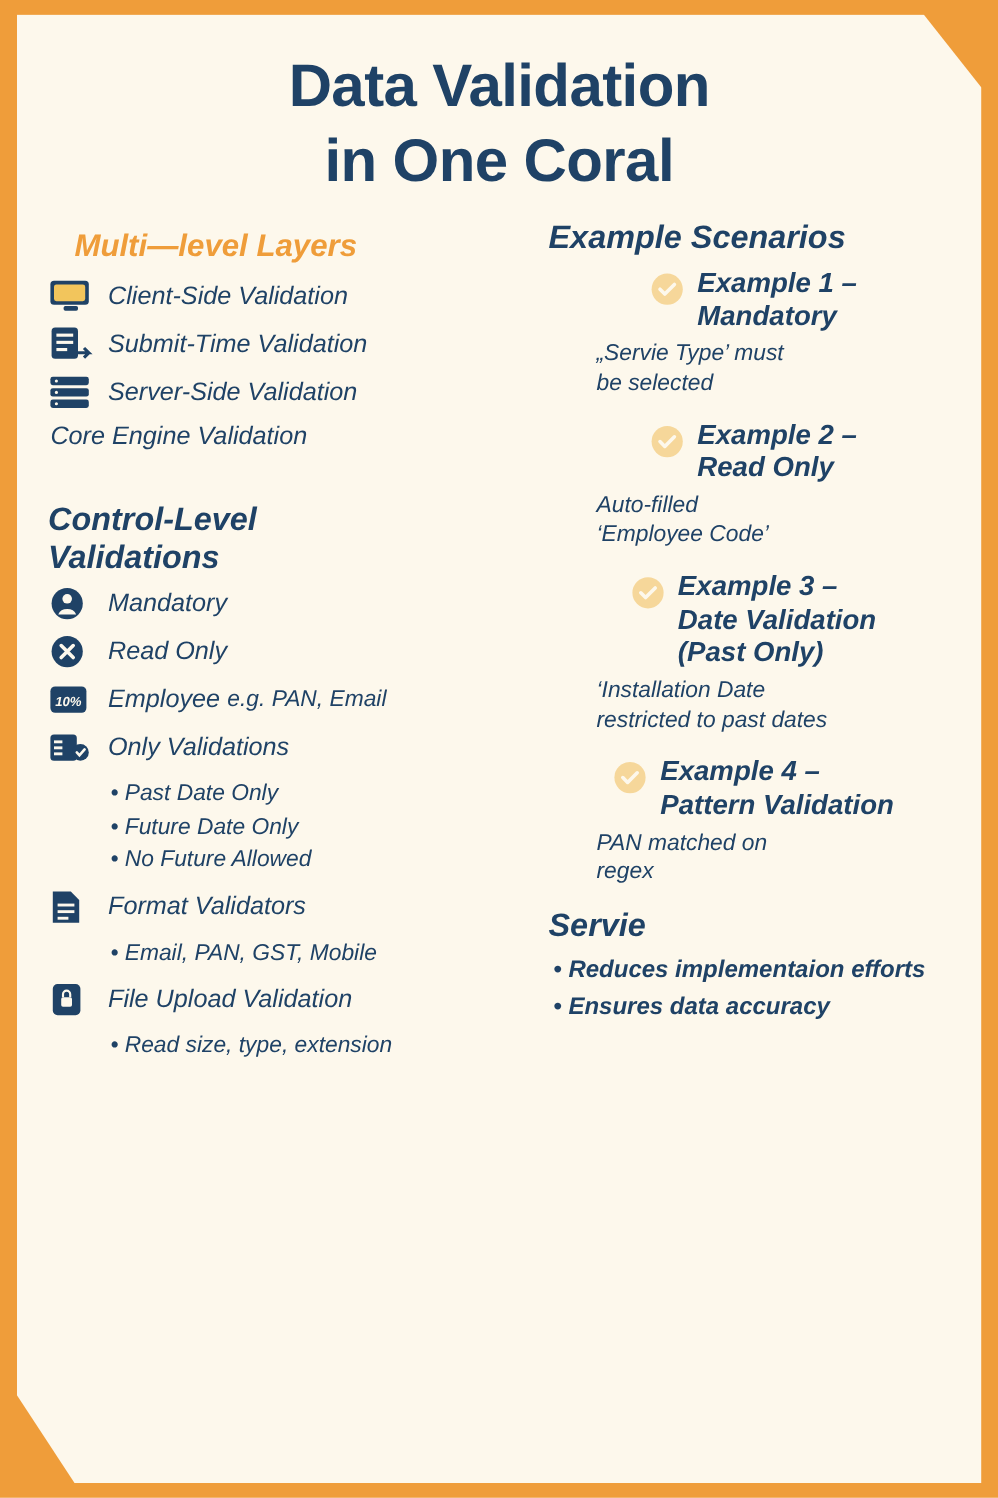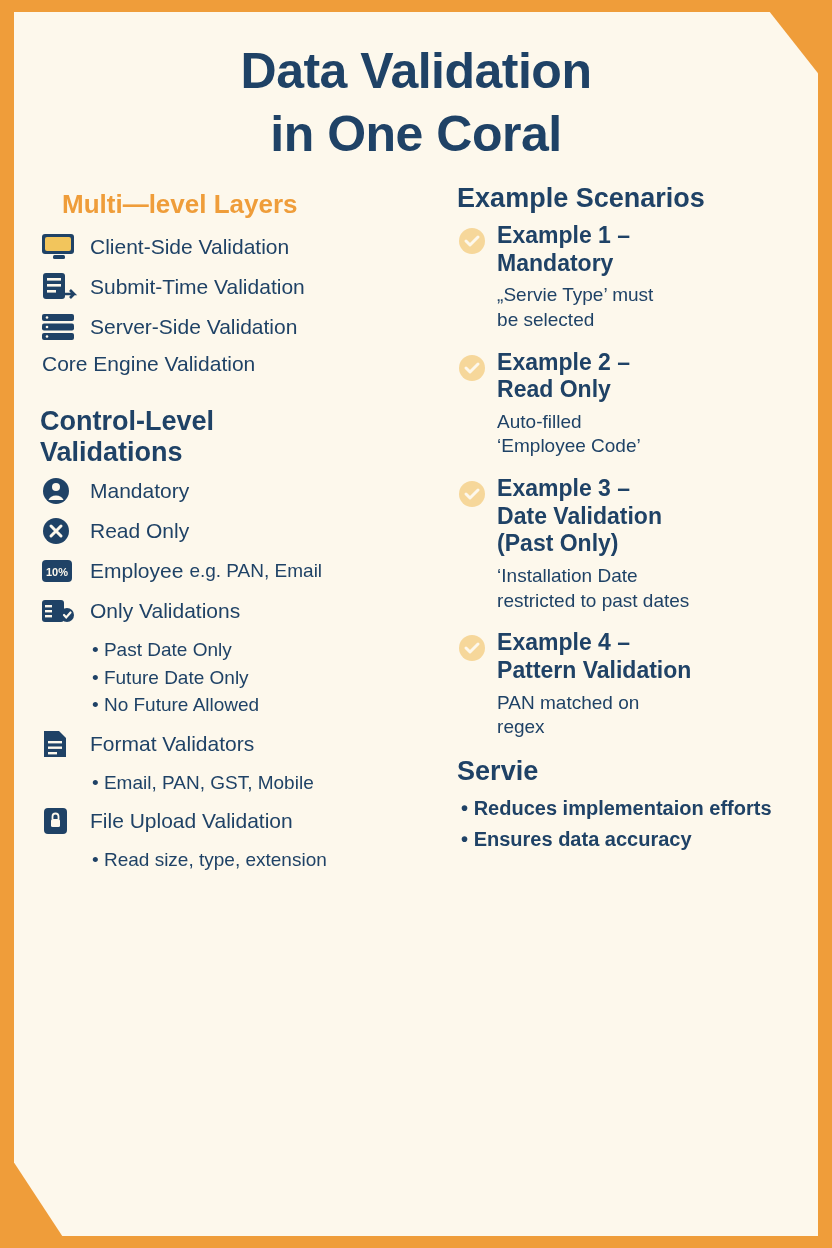--- a/index.html
+++ b/index.html
@@ -42,38 +42,39 @@
     letter-spacing: -0.5px;
     line-height: 1.25;
     padding-top: 28px;
   }
   .title .line2 { display: block; }
 
   .columns {
     display: flex;
     padding: 18px 20px 0 26px;
     gap: 8px;
+    font-style: italic;
   }
   .col-left { width: 420px; }
   .col-right { width: 350px; }
 
   .h-orange {
     color: #ef9d3a;
     font-size: 26px;
     font-weight: bold;
     margin: 6px 0 12px 22px;
   }
   .h-blue {
     color: #1f4266;
     font-size: 27px;
     font-weight: bold;
     line-height: 1.15;
     margin: 0 0 8px 0;
   }
-  .h-blue.sub { margin-top: 30px; }
+  .h-blue.sub { margin-top: 42px; }
 
   .row {
     display: flex;
     align-items: flex-start;
     margin: 0 0 10px 0;
   }
   .row .label {
     color: #1f4266;
     font-size: 21px;
     line-height: 1.25;
@@ -110,20 +111,21 @@
   }
   .bullets div::before {
     content: "• ";
   }
 
   
   .scenario {
     display: flex;
     align-items: flex-start;
     margin-bottom: 2px;
+    justify-content: center;
   }
   .check {
     width: 30px;
     min-width: 30px;
     height: 30px;
     margin-right: 10px;
     margin-top: 4px;
   }
   .scn-title {
     color: #1f4266;

